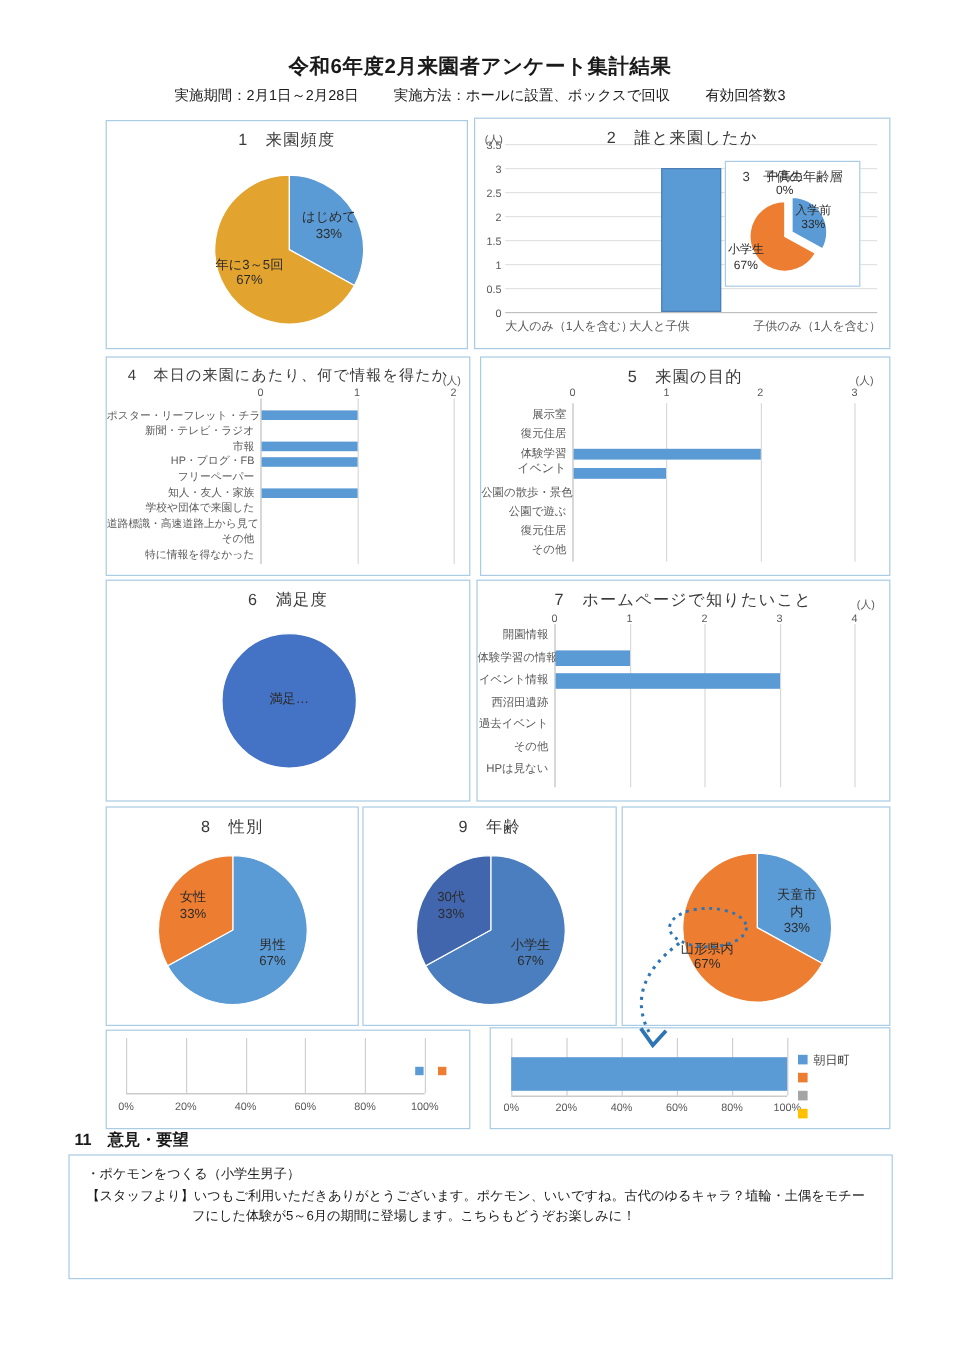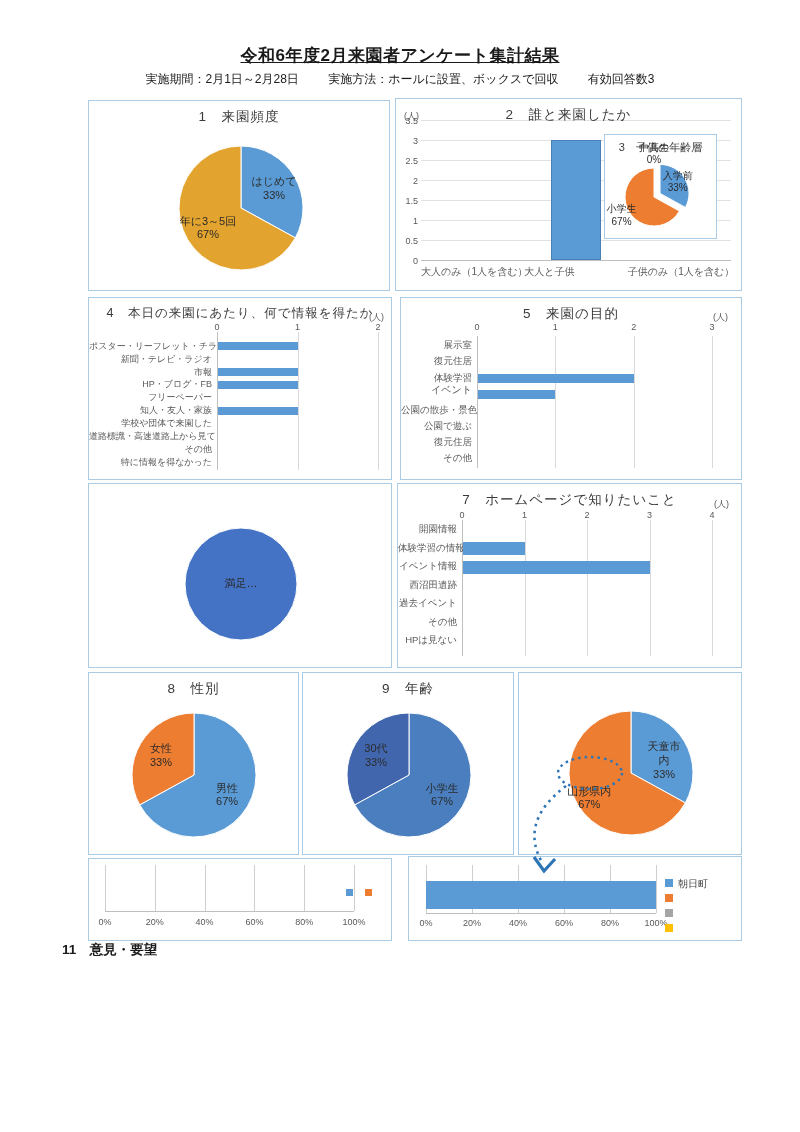--- a/index.html
+++ b/index.html
@@ -1,19 +1,19 @@
 <!DOCTYPE html>
 <html><head>
 <meta charset="utf-8">
 <style>
   html,body{margin:0;padding:0;background:#fff;}
   .page{position:relative;width:800px;height:1132px;background:#ffffff;overflow:hidden;
         font-family:"Liberation Sans","DejaVu Sans",sans-serif;color:#222;}
   .main-title{position:absolute;top:44px;left:0;right:0;text-align:center;
-              font-size:17px;font-weight:bold;color:#1a1a1a;letter-spacing:.5px;text-decoration:underline;}
+              font-size:17px;font-weight:bold;color:#1a1a1a;letter-spacing:.5px;}
   .subtitle{position:absolute;top:71px;left:0;right:0;text-align:center;font-size:12px;color:#1a1a1a;}
   .subtitle span{margin:0 13px;}
   .box{position:absolute;border:1px solid #a9cbe4;background:#fff;box-sizing:border-box;}
   .inset{z-index:3;padding-left:24px;}
   .chart-title{position:absolute;top:7px;left:0;right:0;text-align:center;
                font-size:13.5px;color:#3a3a3a;letter-spacing:1px;white-space:nowrap;z-index:2;}
   .chart-title.small{font-size:11px;top:5px;letter-spacing:0;}
   .chart-title.longt{font-size:12.5px;}
   .unit{position:absolute;font-size:9px;color:#595959;z-index:2;}
   .chart-area{position:absolute;left:0;top:0;right:0;bottom:0;}
@@ -158,20 +158,21 @@
         <div class="rowlabel" style="left: 0px; width: 71px; top: 85px; font-size: 10px; font-family: Liberation Serif, serif;">イベント</div>
         <div class="hbar" style="left: 77px; width: 77.3333px; top: 91.8px; height: 9px; background: rgb(91, 155, 213);"></div>
         <div class="rowlabel" style="left: 0px; width: 71px; top: 105.75px; font-size: 9.5px;">公園の散歩・景色</div>
         <div class="rowlabel" style="left: 0px; width: 71px; top: 121.85px; font-size: 9.5px;">公園で遊ぶ</div>
         <div class="rowlabel" style="left: 0px; width: 71px; top: 137.95px; font-size: 9.5px;">復元住居</div>
         <div class="rowlabel" style="left: 0px; width: 71px; top: 154.05px; font-size: 9.5px;">その他</div>
       </div>
   </div>
 
   <div class="box" style="left:88px;top:483px;width:304px;height:185px">
+    <div class="chart-title">6　満足度</div>
     <div class="chart-area">
         <svg width="302" height="183" style="position: absolute; left: 0px; top: 0px;">
           <circle cx="152" cy="100" r="56" fill="#4472C4" stroke="#fff" stroke-width="1"></circle>
         </svg>
         <div class="pie-label" style="left: 122px; top: 93px; width: 60px; font-size: 11px;">
           <div>満足…</div>
         </div>
       </div>
   </div>
 
@@ -292,20 +293,24 @@
         <div class="hbar" style="left: 17px; width: 230px; top: 24px; height: 28px; background: rgb(91, 155, 213);"></div>
         <div class="sq" style="left: 256px; top: 22px; width: 8px; height: 8px; background: rgb(91, 155, 213);"></div>
         <div class="legend-label" style="left: 269px; top: 20px;">朝日町</div>
         <div class="sq" style="left: 256px; top: 37px; width: 8px; height: 8px; background: rgb(237, 125, 49);"></div>
         <div class="sq" style="left: 256px; top: 52px; width: 8px; height: 8px; background: rgb(165, 165, 165);"></div>
         <div class="sq" style="left: 256px; top: 67px; width: 8px; height: 8px; background: rgb(255, 192, 0);"></div>
       </div>
   </div>
 
   <div class="sec-heading">11　意見・要望</div>
+  <div class="comment-box">
+    <div>・ポケモンをつくる（小学生男子）</div>
+    <div class="comment2"><span>【スタッフより】</span><span>いつもご利用いただきありがとうございます。ポケモン、いいですね。古代のゆるキャラ？埴輪・土偶をモチーフにした体験が5～6月の期間に登場します。こちらもどうぞお楽しみに！</span></div>
+  </div>
 
   <svg class="anno" width="800" height="1132">
     <ellipse cx="590" cy="773" rx="32" ry="16" fill="none" stroke="#2E75B6" stroke-width="2.4" stroke-dasharray="2.5 4"></ellipse>
     <path d="M 566 786 Q 518 822 543 864" fill="none" stroke="#2E75B6" stroke-width="2.6" stroke-dasharray="2.5 4.5"></path>
     <polyline points="534,857 544,871 555,859" fill="none" stroke="#2E75B6" stroke-width="3.2"></polyline>
   </svg>
 
 </div>
 
 </body></html>

